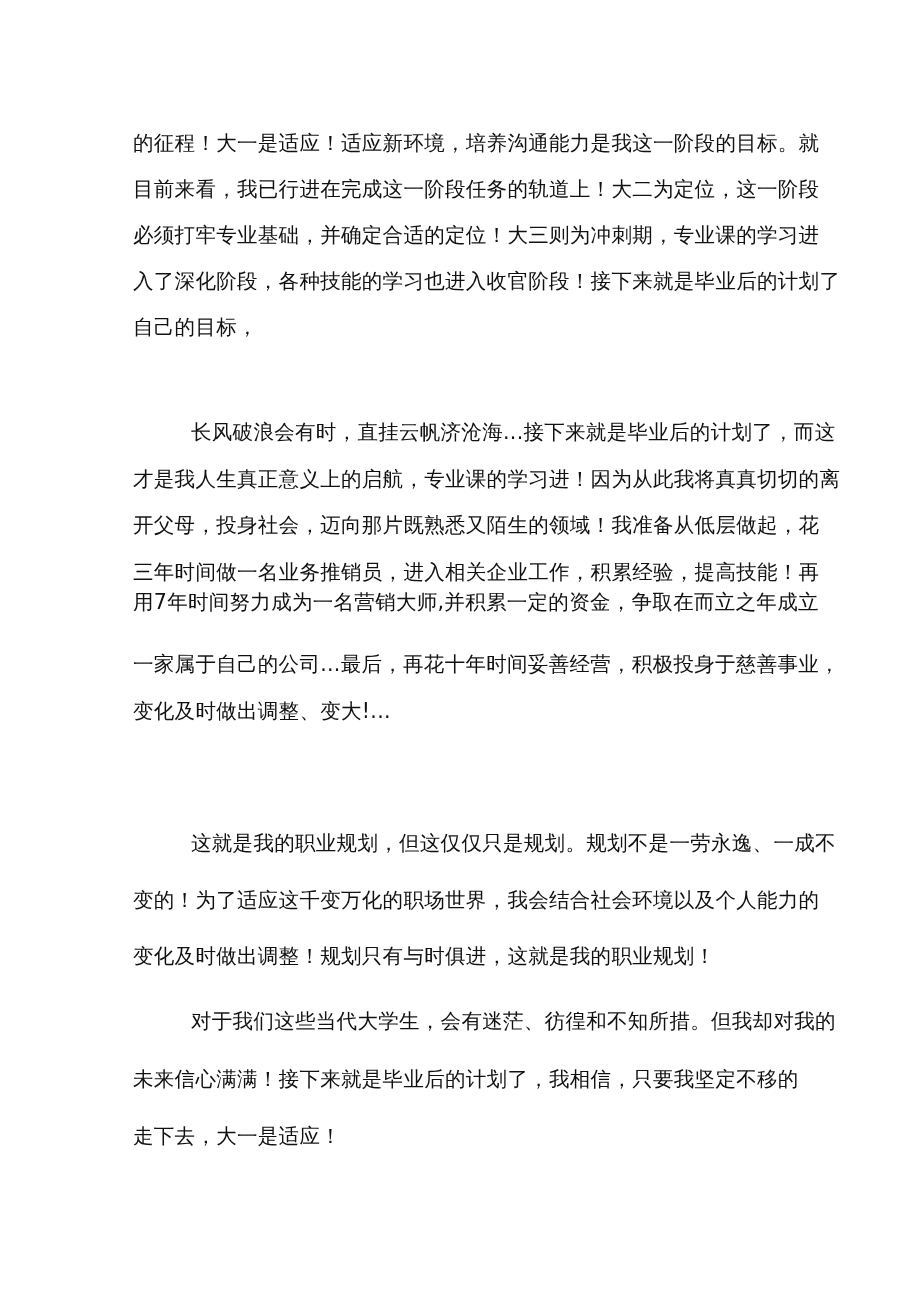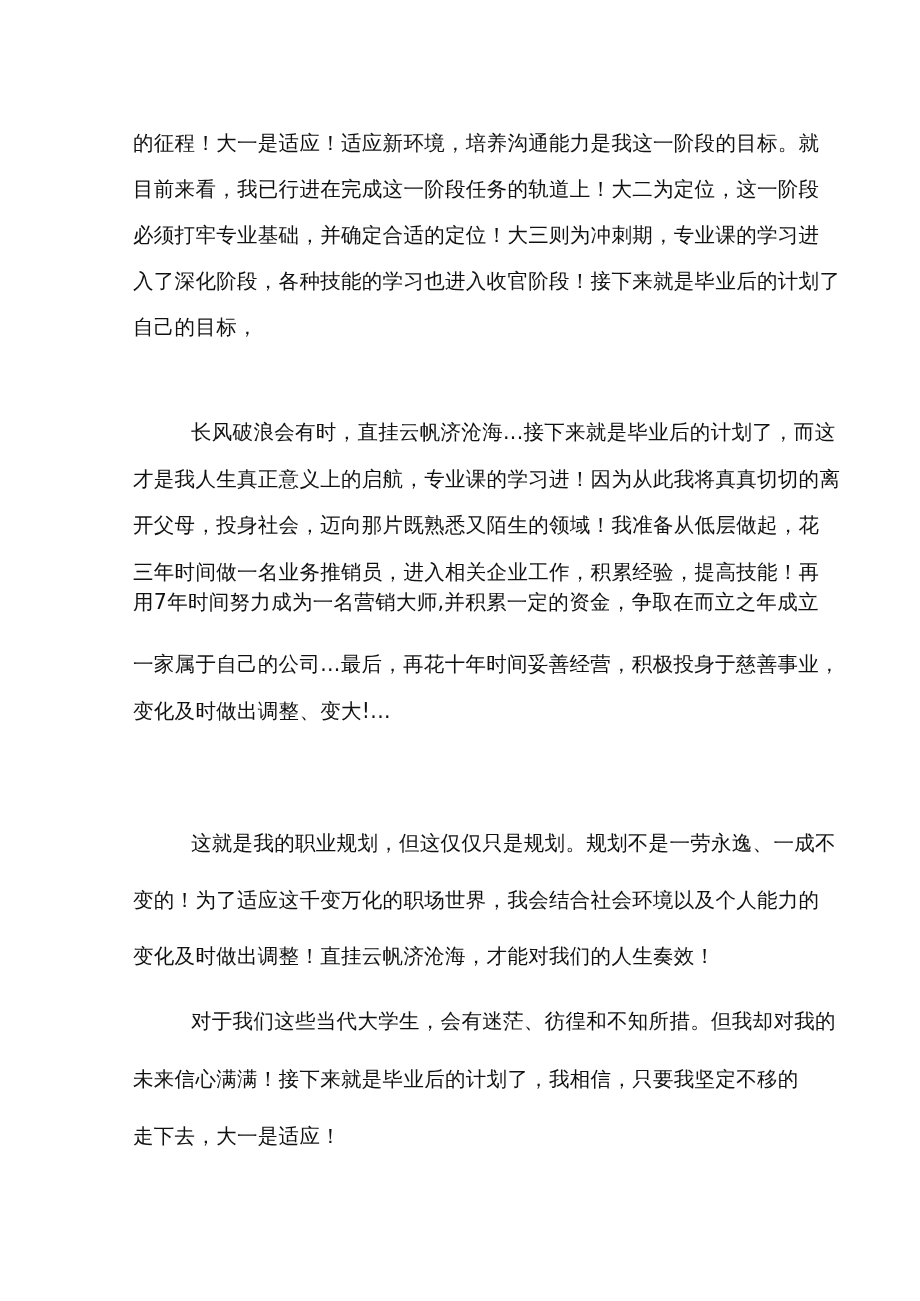--- a/index.html
+++ b/index.html
@@ -29,21 +29,21 @@
     <div class="line" style="top:513px">开父母，投身社会，迈向那片既熟悉又陌生的领域！我准备从低层做起，花</div>
     <div class="line" style="top:560px">三年时间做一名业务推销员，进入相关企业工作，积累经验，提高技能！再</div>
     <div class="line" style="top:590px">用7年时间努力成为一名营销大师,并积累一定的资金，争取在而立之年成立</div>
     <div class="line" style="top:652px">一家属于自己的公司...最后，再花十年时间妥善经营，积极投身于慈善事业，</div>
     <div class="line" style="top:699px">变化及时做出调整、变大!...</div>
   </div>
 
   <div>
     <div class="line indent" style="top:831px">这就是我的职业规划，但这仅仅只是规划。规划不是一劳永逸、一成不</div>
     <div class="line" style="top:888px">变的！为了适应这千变万化的职场世界，我会结合社会环境以及个人能力的</div>
-    <div class="line" style="top:944px">变化及时做出调整！直挂云帆济沧海，才能对我们的人生奏效！</div>
+    <div class="line" style="top:944px">变化及时做出调整！规划只有与时俱进，这就是我的职业规划！</div>
   </div>
 
   <div>
     <div class="line indent" style="top:1009px">对于我们这些当代大学生，会有迷茫、彷徨和不知所措。但我却对我的</div>
     <div class="line" style="top:1067px">未来信心满满！接下来就是毕业后的计划了，我相信，只要我坚定不移的</div>
     <div class="line" style="top:1124px">走下去，大一是适应！</div>
   </div>
 
 </div>
 

